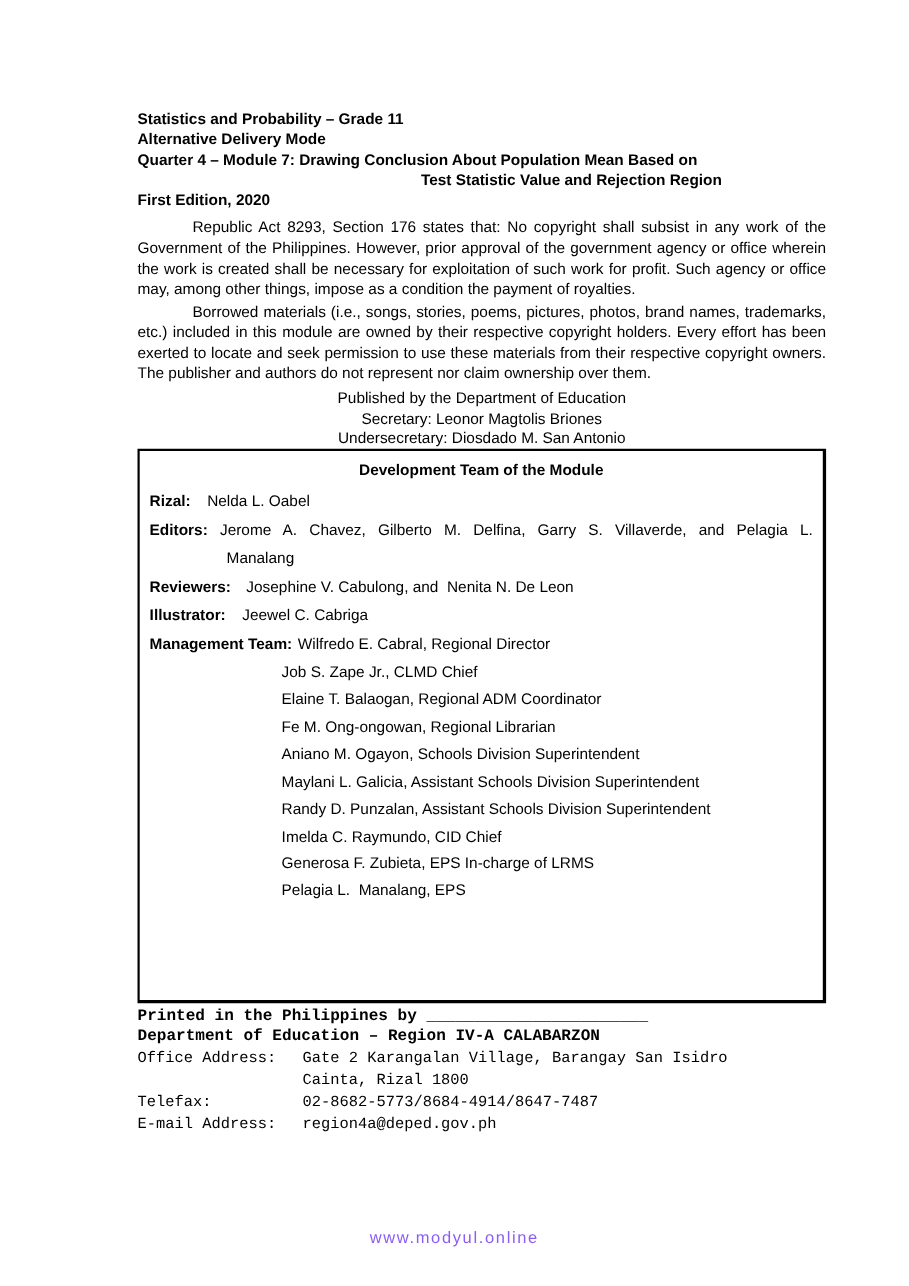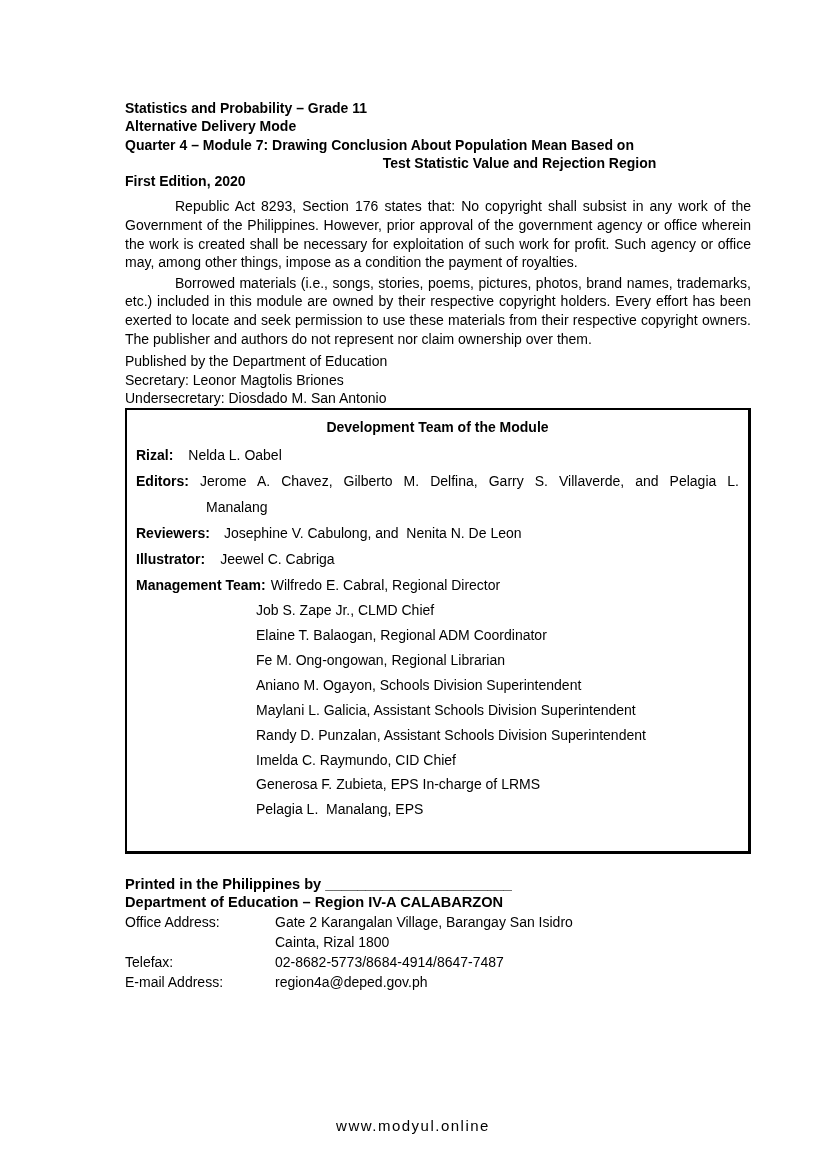--- a/index.html
+++ b/index.html
@@ -14,49 +14,49 @@
   }
   
   .hdr { font-weight: bold; font-size: 14px; line-height: 18.3px; }
   .hdr-indent { margin-left: 163px; text-align: center; }
   
   .para { margin: 0; text-align: justify; font-size: 14px; line-height: 18.6px; text-indent: 50px; }
   .para1 { margin-top: 7px; }
   .para2 { margin-top: 2px; }
   .bold-run { font-weight: normal; }
   
-  .publisher { margin-top: 4px; font-size: 14px; line-height: 18.3px; }
+  .publisher { margin-top: 4px; font-size: 14px; line-height: 18.3px; text-align: center; }
   
   .devbox {
-    margin-top: 1px; box-sizing: border-box; height: 446px;
+    margin-top: 1px; box-sizing: border-box; height: 504px;
     border: 2px solid #000; border-right-width: 3px; border-bottom-width: 3px;
     padding: 4px 9px 0 9px;
   }
   .devbox-title { text-align: center; font-weight: bold; font-size: 14px; line-height: 22px; margin-top: 2px; }
   .entries { margin-top: 4px; font-size: 14px; }
   .entry { line-height: 26px; }
   .entry .label { font-weight: bold; }
   .val { white-space: pre-wrap; }
   .m-writer { margin-right: 15px; }
   .m-reviewers { margin-right: 14px; }
   .m-illustrator { margin-right: 15px; }
   .m-layout { margin-right: 8px; }
   .m-mgmt { margin-right: 5px; }
   .editors-l1 { text-align: justify; text-align-last: justify; }
   .editors-l2 { padding-left: 70px; }
   .mgmt-rest div { line-height: 24.9px; padding-left: 120px; }
   
   .footer-bold { font-weight: bold; font-size: 14.6px; line-height: 18px; }
-  .footer-block { margin-top: 21px; }
+  .footer-block { margin-top: 3px; font-family: Liberation Mono, monospace; }
   .addr-grid { display: grid; grid-template-columns: 150px 476px; font-size: 14px; margin-top: 1px; }
   .addr-grid div { line-height: 20px; white-space: pre-wrap; }
   
   .watermark {
     position: absolute; left: 0; right: 0; top: 1117px;
-    text-align: center; font-size: 15px; letter-spacing: 1.5px; color: #000000;
+    text-align: center; font-size: 15px; letter-spacing: 1.5px; color: #8b5cf6;
   }
 </style>
 </head>
 <body>
 
 <div class="content">
 
   <div>
     <div class="hdr">Statistics and Probability – Grade 11</div>
     <div class="hdr">Alternative Delivery Mode</div>

